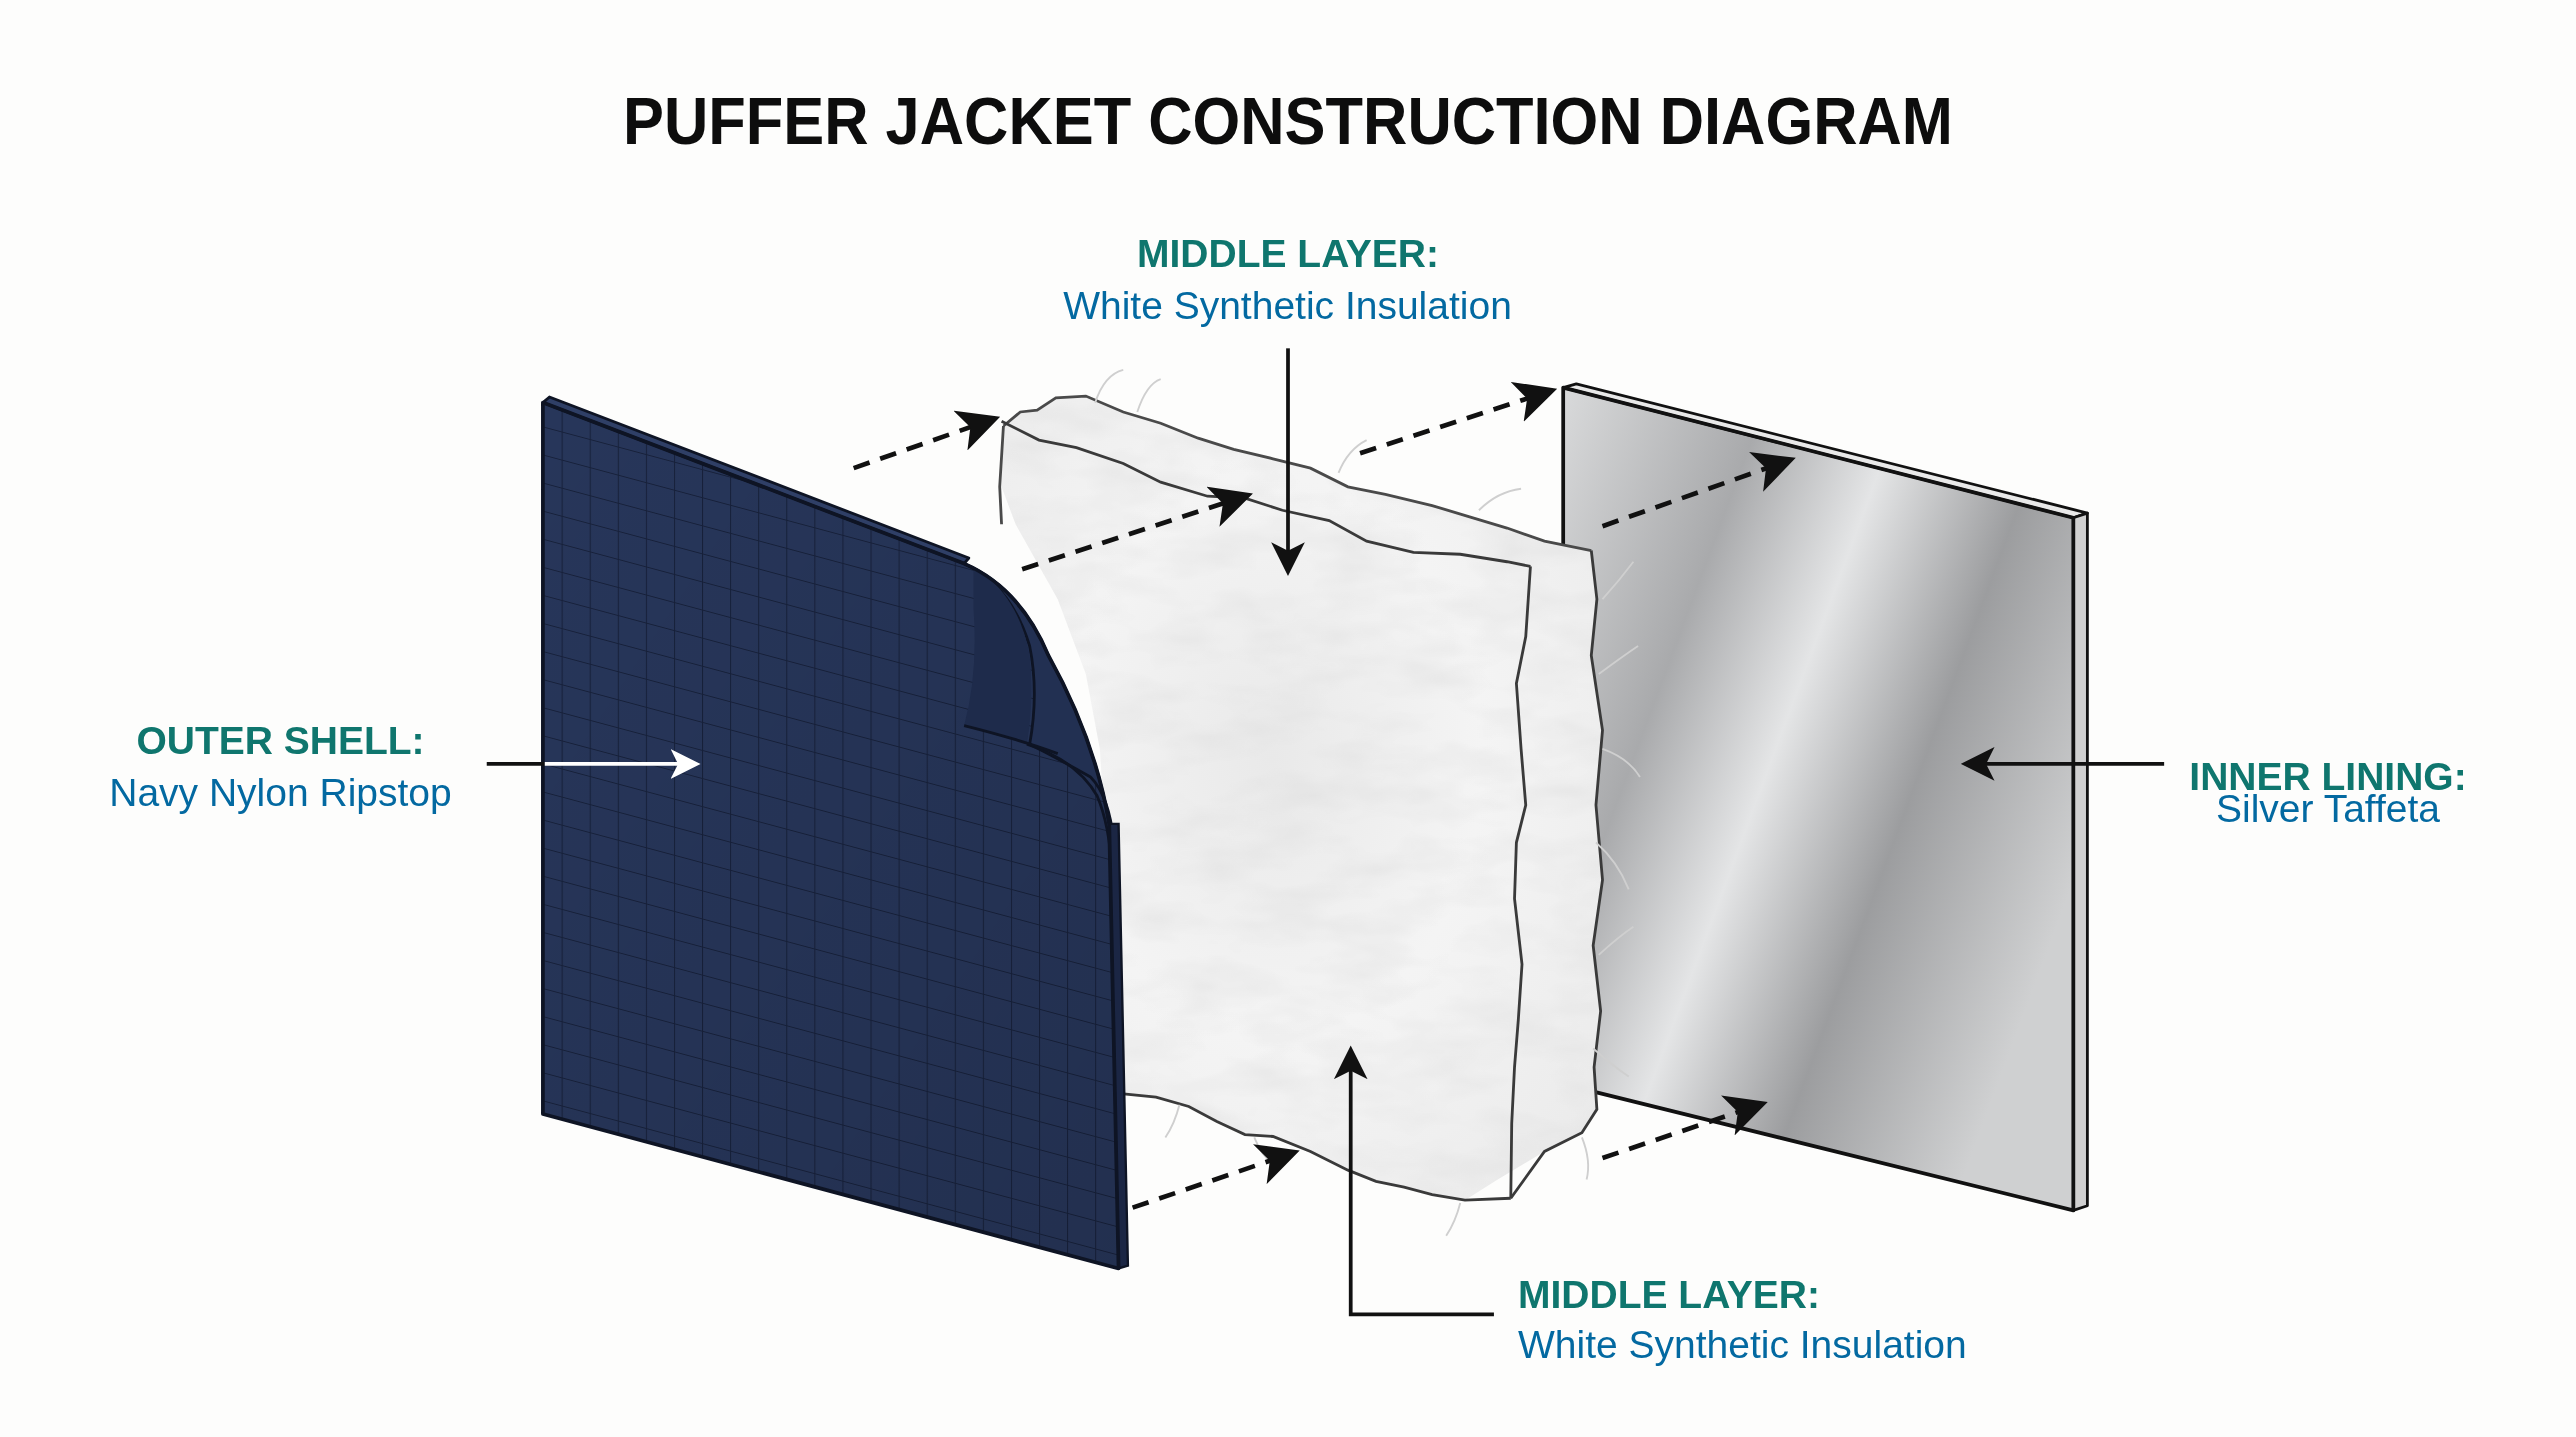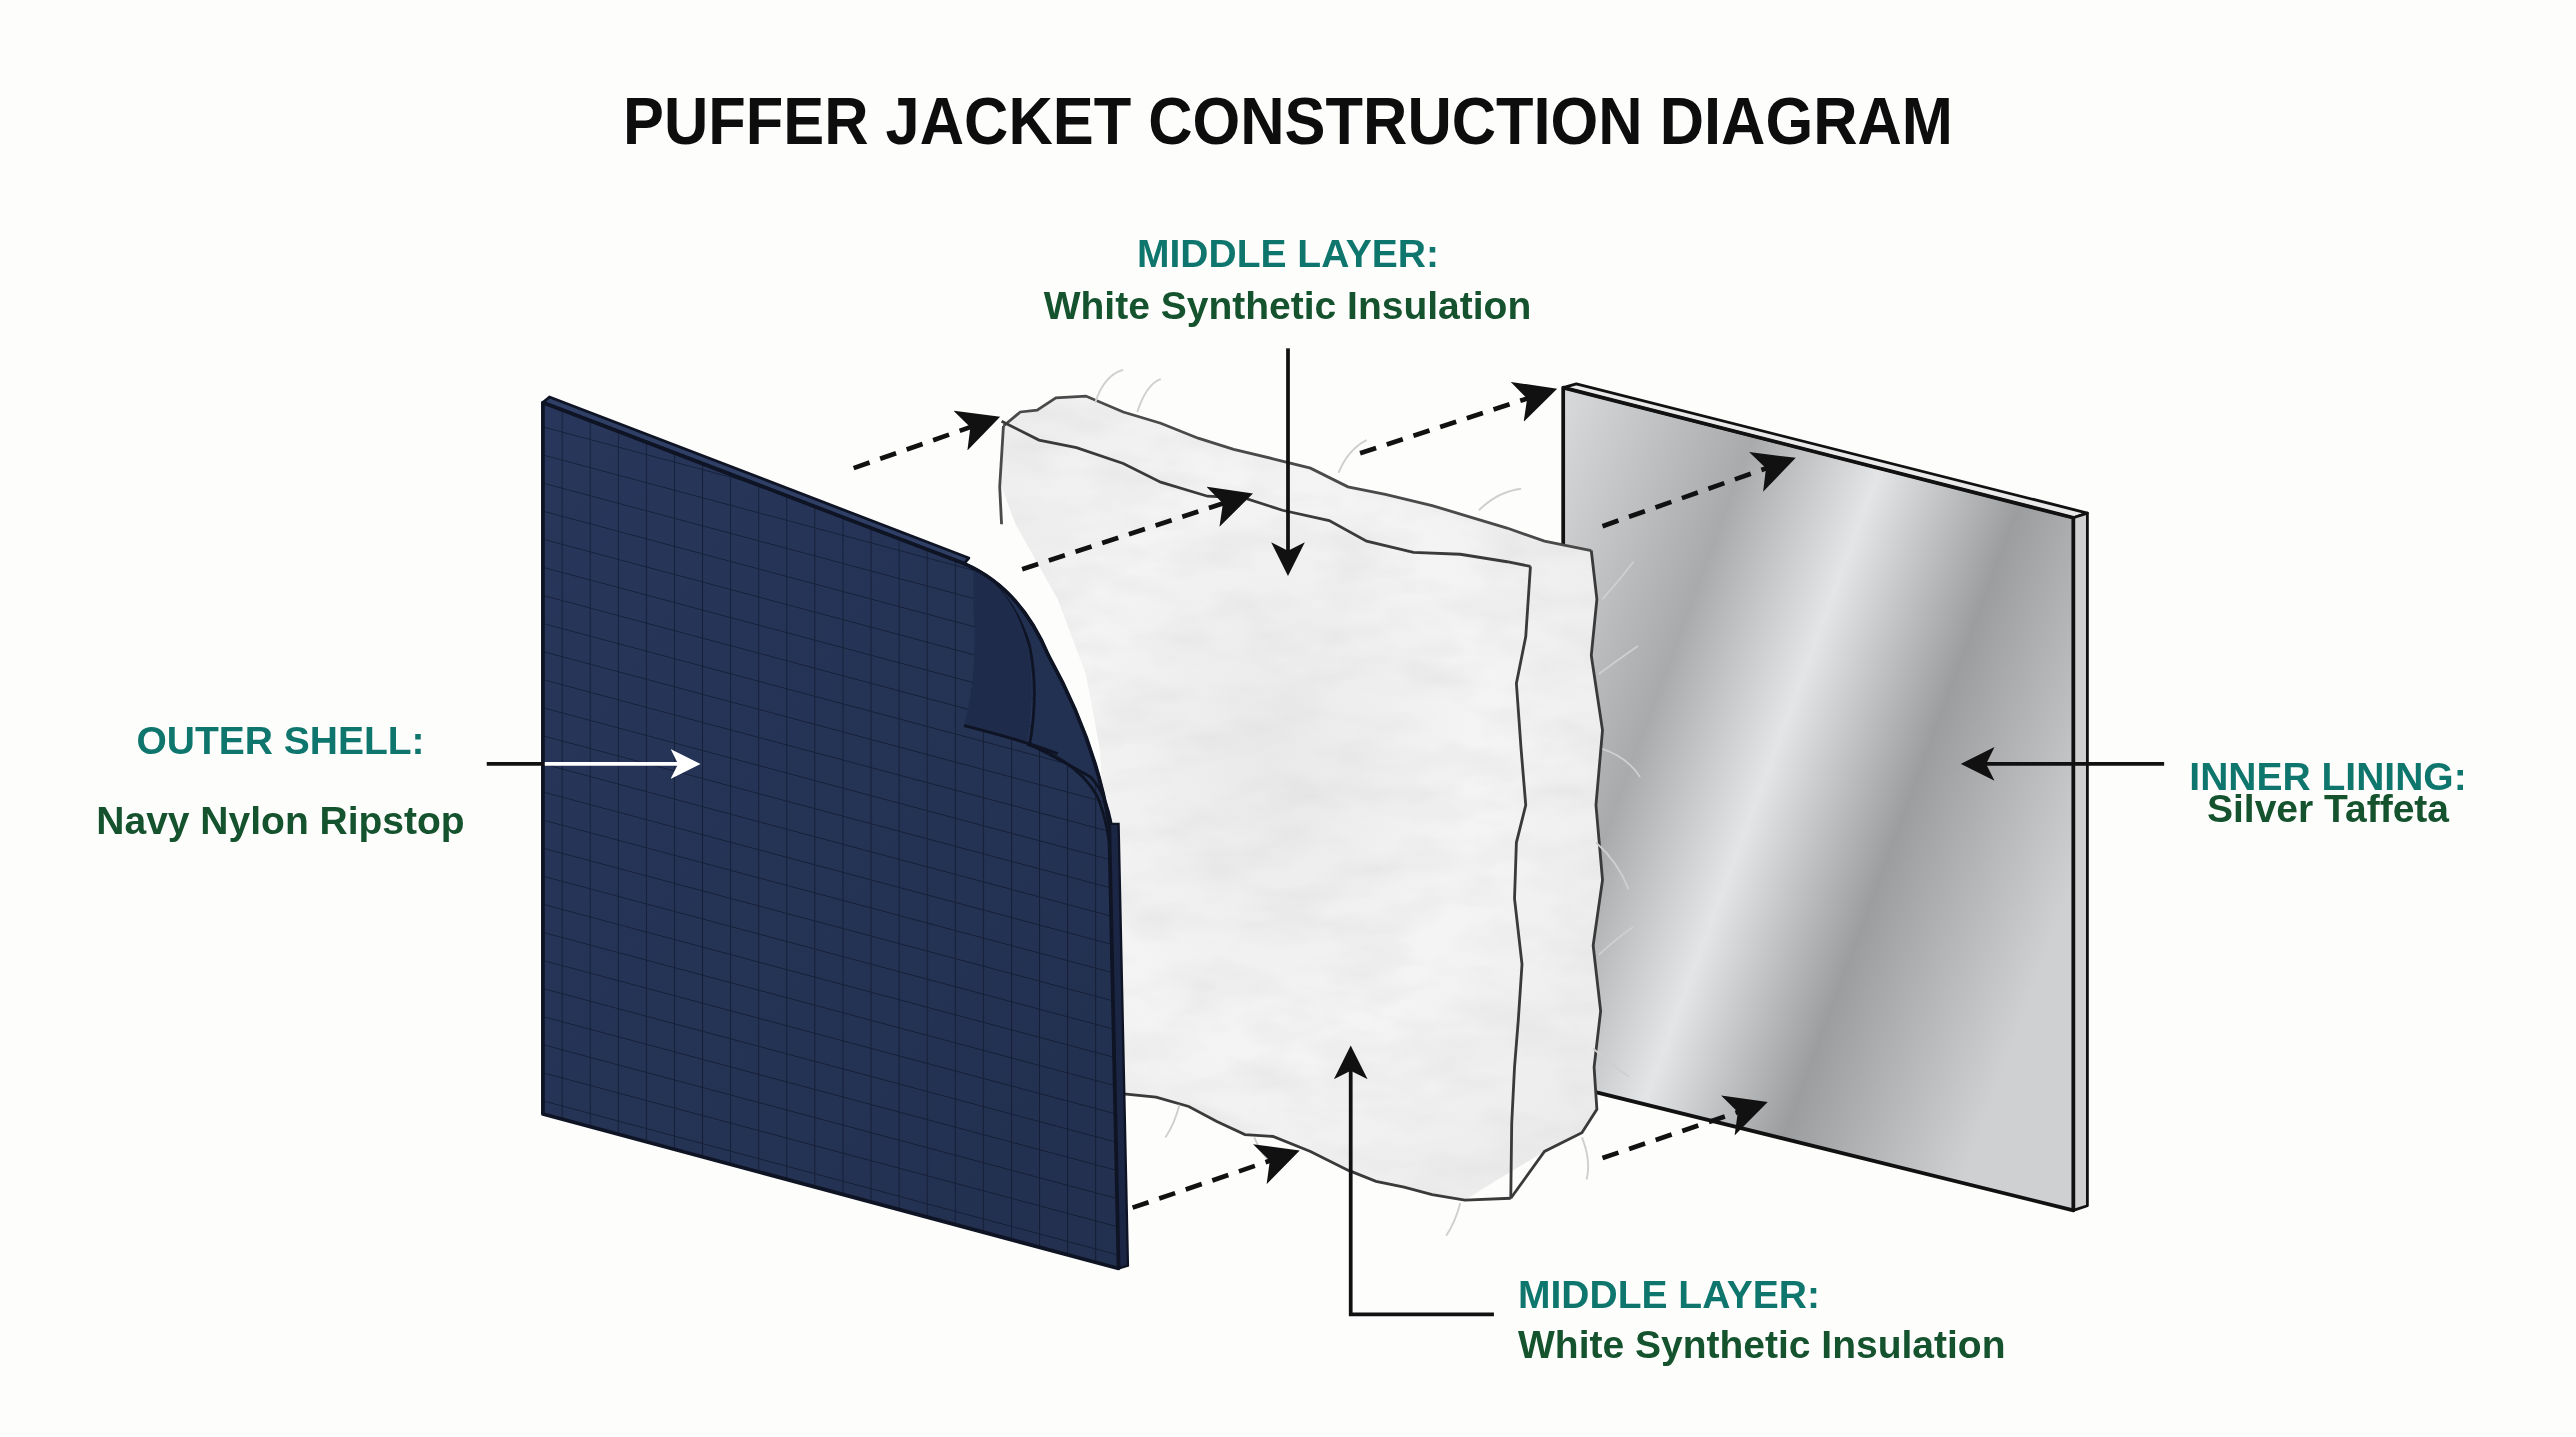--- a/index.html
+++ b/index.html
@@ -2,21 +2,21 @@
 <html style="font-size:15px"><head>
 <meta charset="utf-8">
 <style>
   html, body { margin: 0; padding: 0; background: #fdfdfc; }
   body { width: 2576px; height: 1438px; position: relative; overflow: hidden;
          font-family: "Liberation Sans", "DejaVu Sans", sans-serif; color: #111; }
   #stage { position: absolute; left: 0; top: 0; width: 2576px; height: 1264px; }
   .txt { position: absolute; white-space: nowrap; line-height: 1; }
   .title { font-weight: 700; font-size: 66px; letter-spacing: 0px; left: 0; width: 2576px; text-align: center; top: 88px; color: #0d0d0d; transform: scaleX(0.93); transform-origin: 1288px 0; }
   .lbl-head { font-weight: 700; font-size: 39px; color: #0f766e; }
-  .lbl-sub { font-weight: 700; font-size: 39px; color: #14532d; }
+  .lbl-sub { font-weight: 400; font-size: 39px; color: #0369a1; }
   .center { text-align: center; }
 </style>
 </head>
 <body>
 
 <div id="stage">
   <svg width="2576" height="1438" viewBox="0 0 2752 1536" xmlns="http://www.w3.org/2000/svg">
     <defs>
       <pattern id="ripstop" width="30" height="30" patternUnits="userSpaceOnUse" patternTransform="skewY(15)">
         <rect width="30" height="30" fill="#27365a"></rect>
@@ -140,21 +140,21 @@
   
   <div class="txt title">PUFFER JACKET CONSTRUCTION DIAGRAM</div>
 
   <div>
     <div class="txt lbl-head center" style="left:1007px; width:562px; top:234px;">MIDDLE LAYER:</div>
     <div class="txt lbl-sub center" style="left:960px; width:655px; top:286px;">White Synthetic Insulation</div>
   </div>
 
   <div>
     <div class="txt lbl-head center" style="left:56px; width:449px; top:721px;">OUTER SHELL:</div>
-    <div class="txt lbl-sub center" style="left:56px; width:449px; top:773px;margin-top:28px;">Navy Nylon Ripstop</div>
+    <div class="txt lbl-sub center" style="left:56px; width:449px; top:773px;">Navy Nylon Ripstop</div>
   </div>
 
   <div>
     <div class="txt lbl-head center" style="left:2141px; width:374px; top:757px;">INNER LINING:</div>
     <div class="txt lbl-sub center" style="left:2141px; width:374px; top:789px;">Silver Taffeta</div>
   </div>
 
   <div>
     <div class="txt lbl-head" style="left:1518px; top:1275px;">MIDDLE LAYER:</div>
     <div class="txt lbl-sub" style="left:1518px; top:1325px;">White Synthetic Insulation</div>

